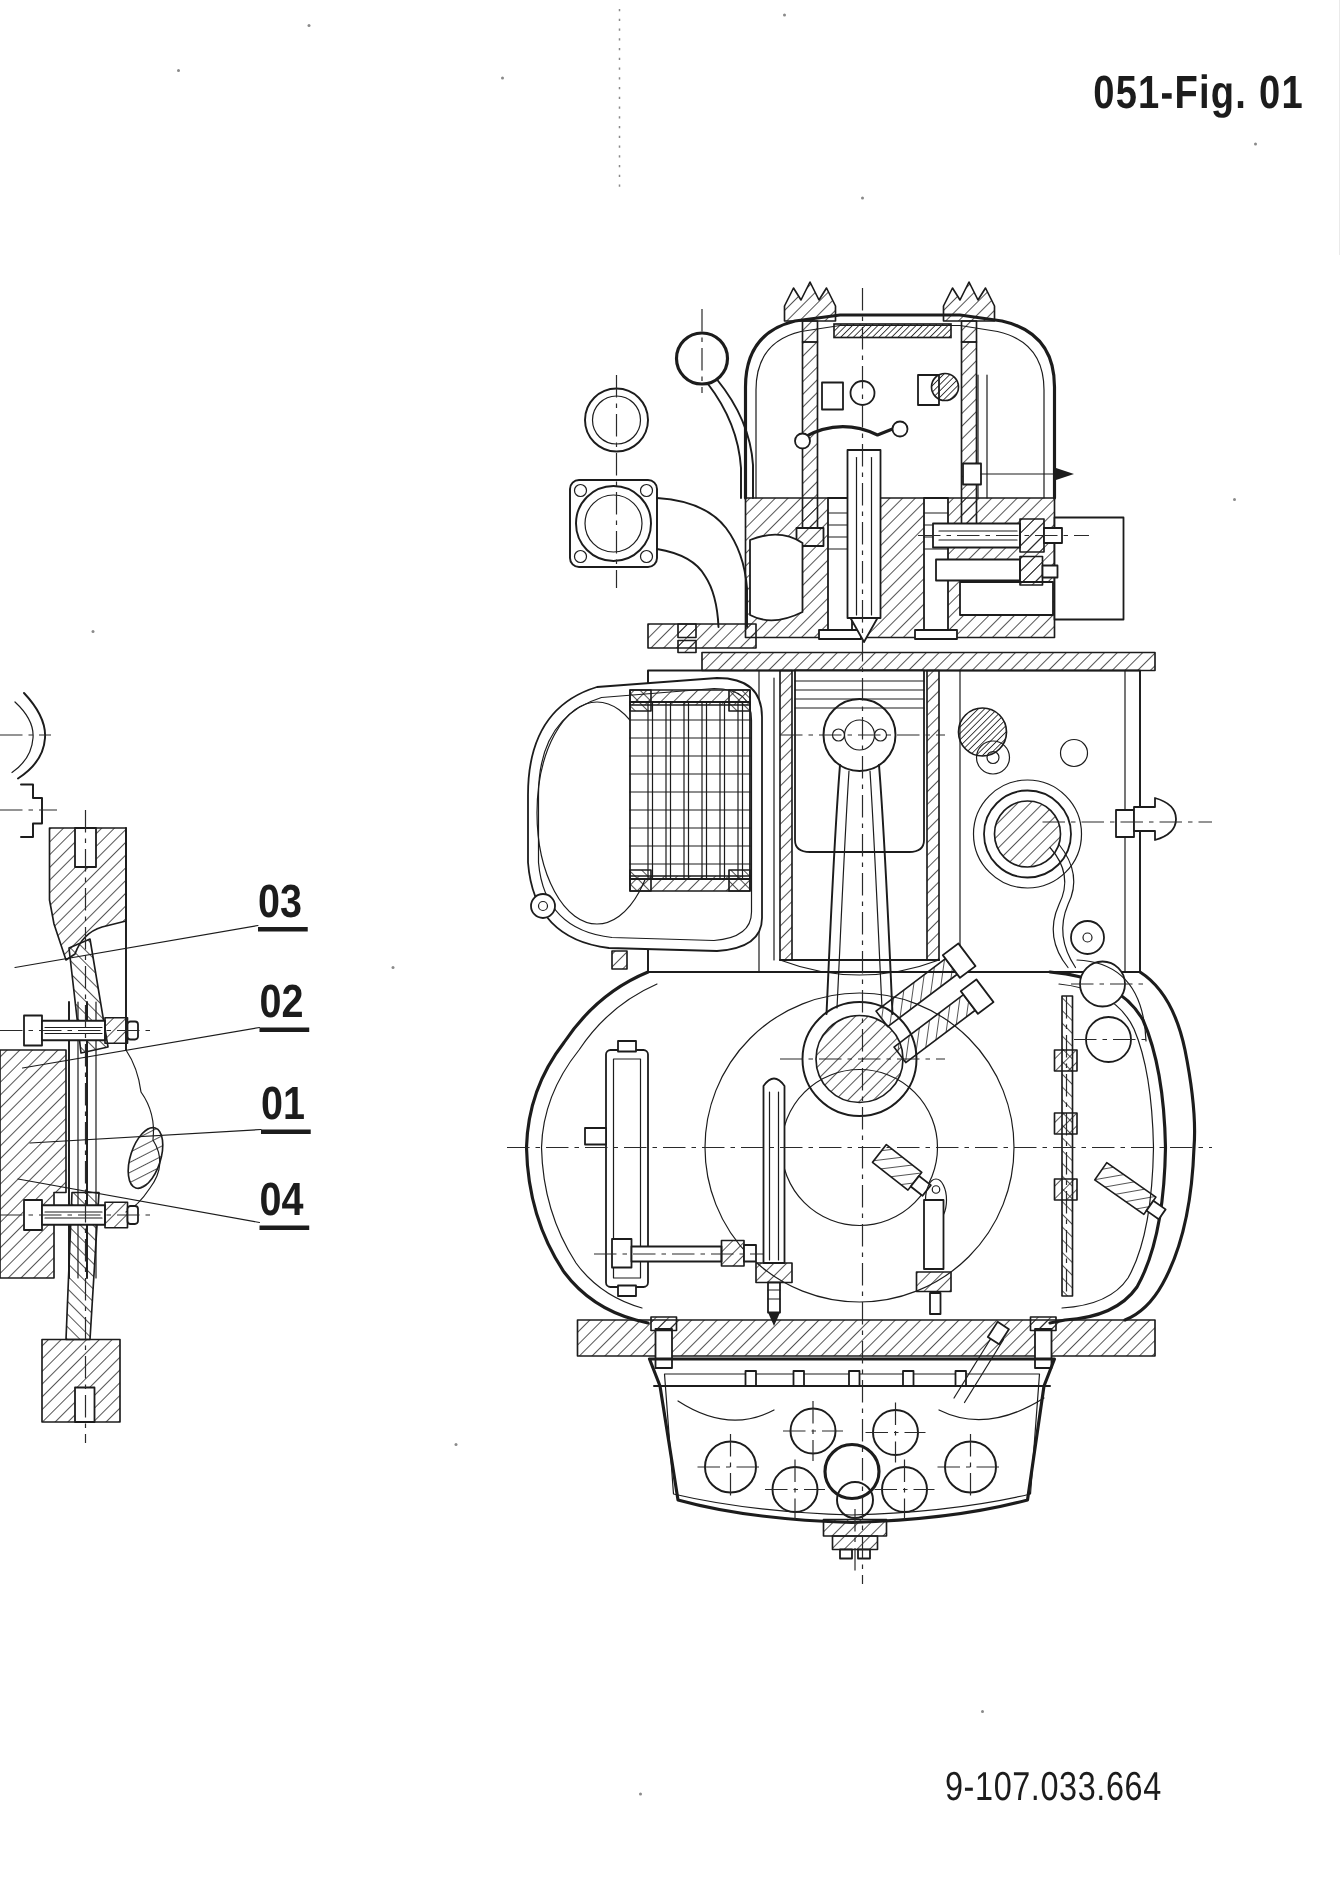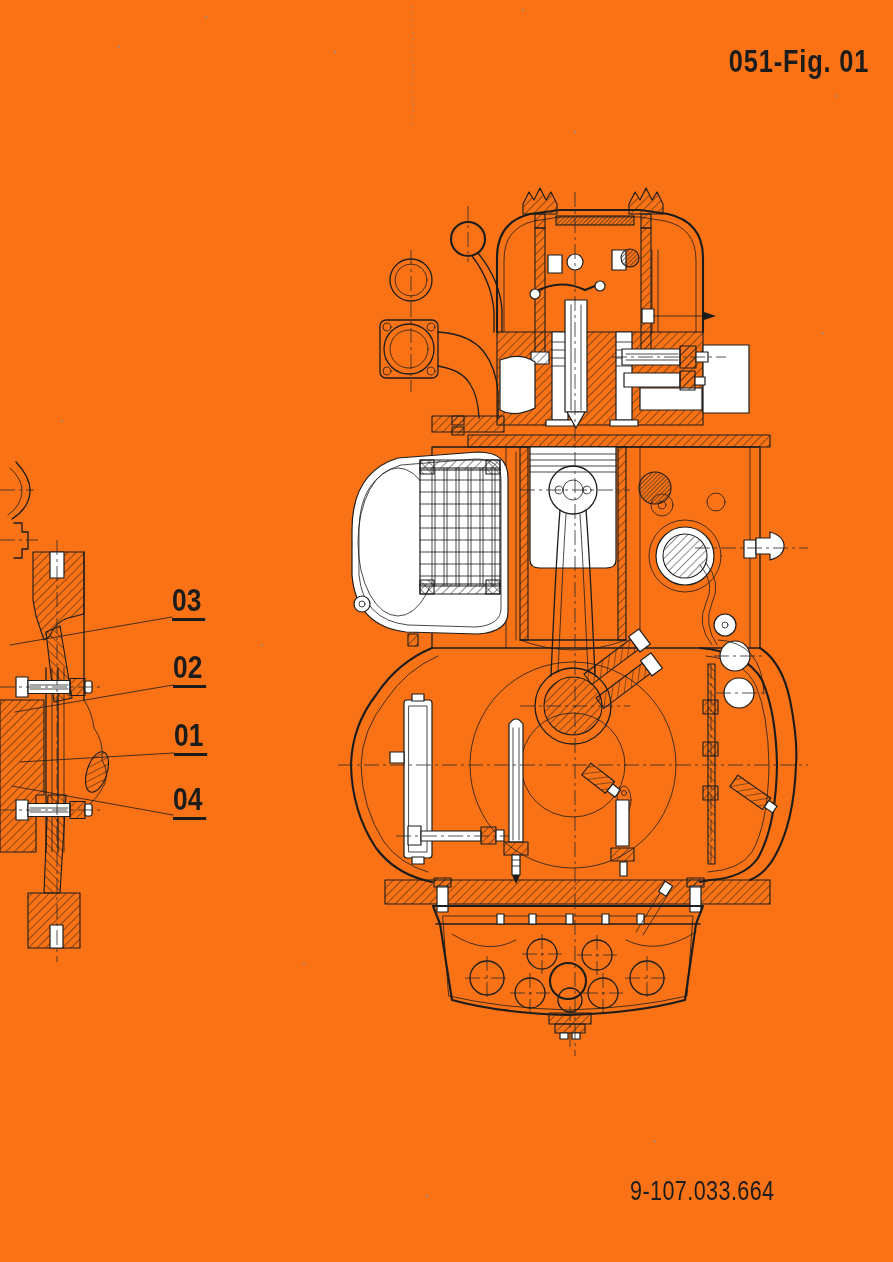--- a/index.html
+++ b/index.html
@@ -1,16 +1,16 @@
 <!DOCTYPE html>
 <html><head>
 <meta charset="utf-8">
 <style>
   html,body{margin:0;padding:0;background:#d9d9d9;}
-  .page{position:relative;width:893px;height:1262px;margin:0 auto;background:#f97316;
+  .page{position:relative;width:893px;height:1262px;margin:0 auto;background:#ffffff;
         overflow:hidden;font-family:"Liberation Sans",sans-serif;color:#1c1c1c;}
   svg.drawing{position:absolute;left:0;top:0;}
 
   
   .ln{fill:none;stroke:#1c1c1c;stroke-width:1.3;stroke-linecap:round;stroke-linejoin:round}
   .lt{fill:none;stroke:#1c1c1c;stroke-width:.8;stroke-linecap:round;stroke-linejoin:round}
   .lk{fill:none;stroke:#1c1c1c;stroke-width:2.1;stroke-linecap:round;stroke-linejoin:round}
   .fw{fill:#ffffff;stroke:#1c1c1c;stroke-width:1.2;stroke-linejoin:round}
   .fh{fill:url(#h1);stroke:#1c1c1c;stroke-width:1.1;stroke-linejoin:round}
   .fh2{fill:url(#h2);stroke:#1c1c1c;stroke-width:1.1;stroke-linejoin:round}

